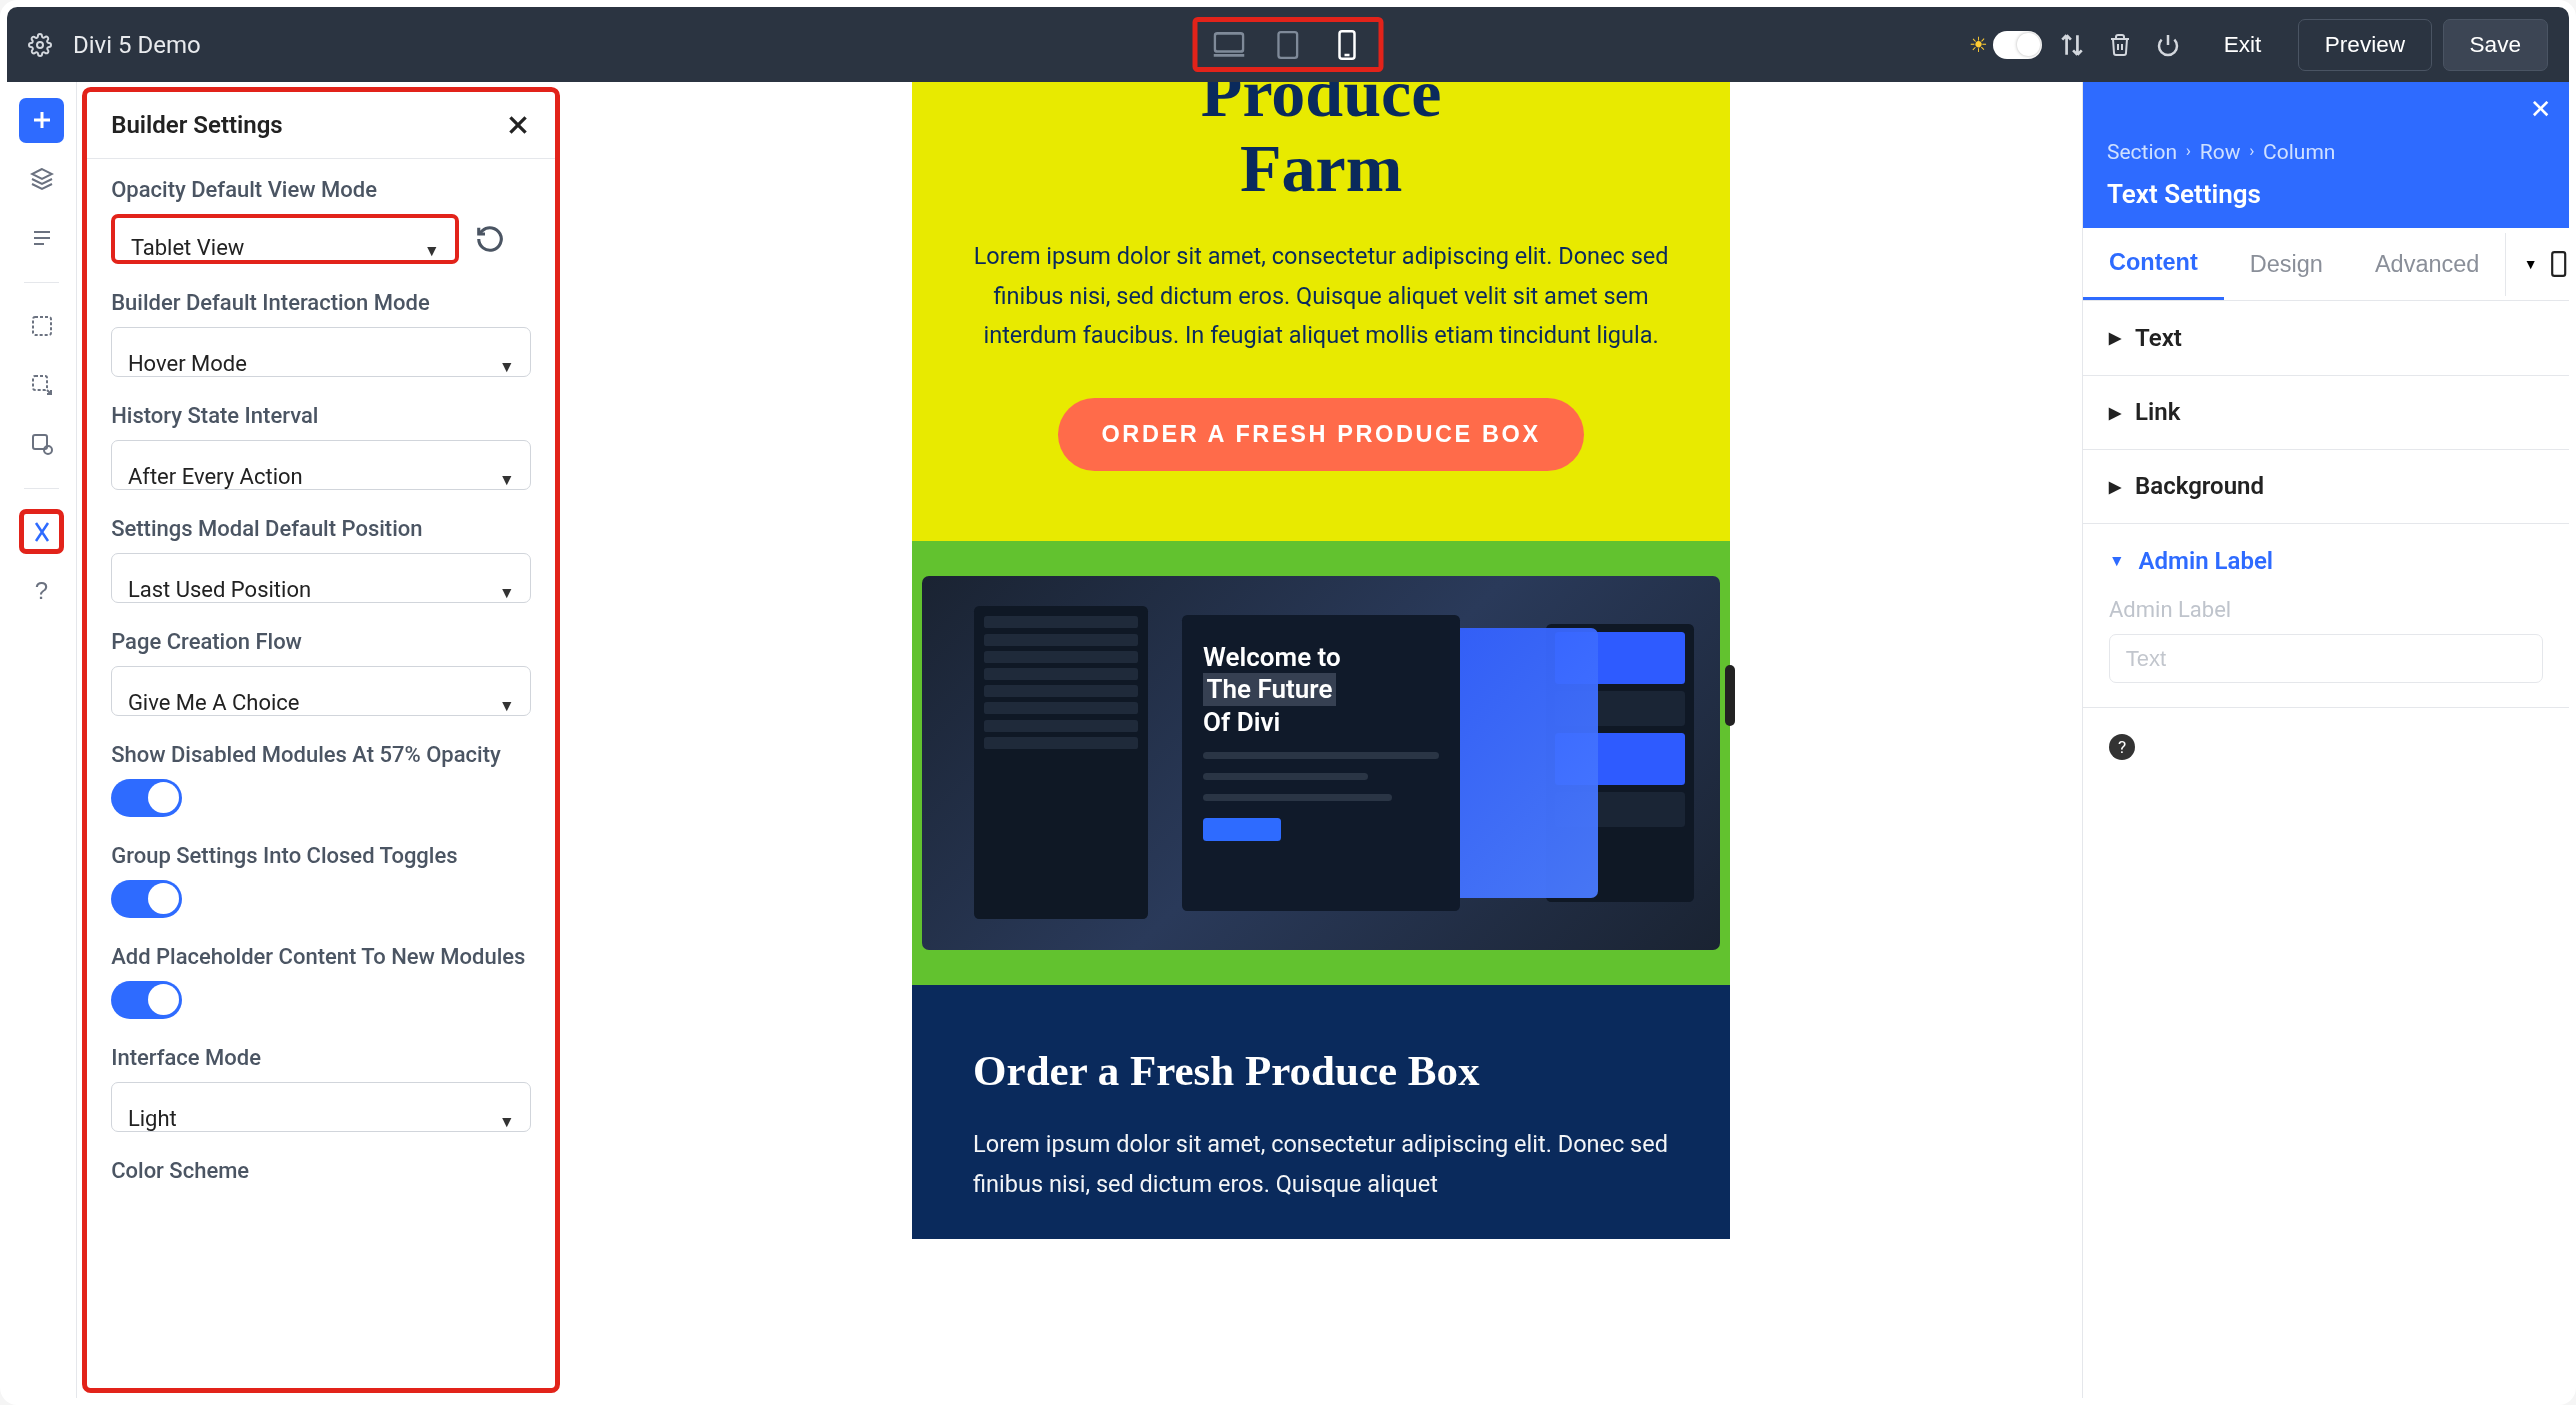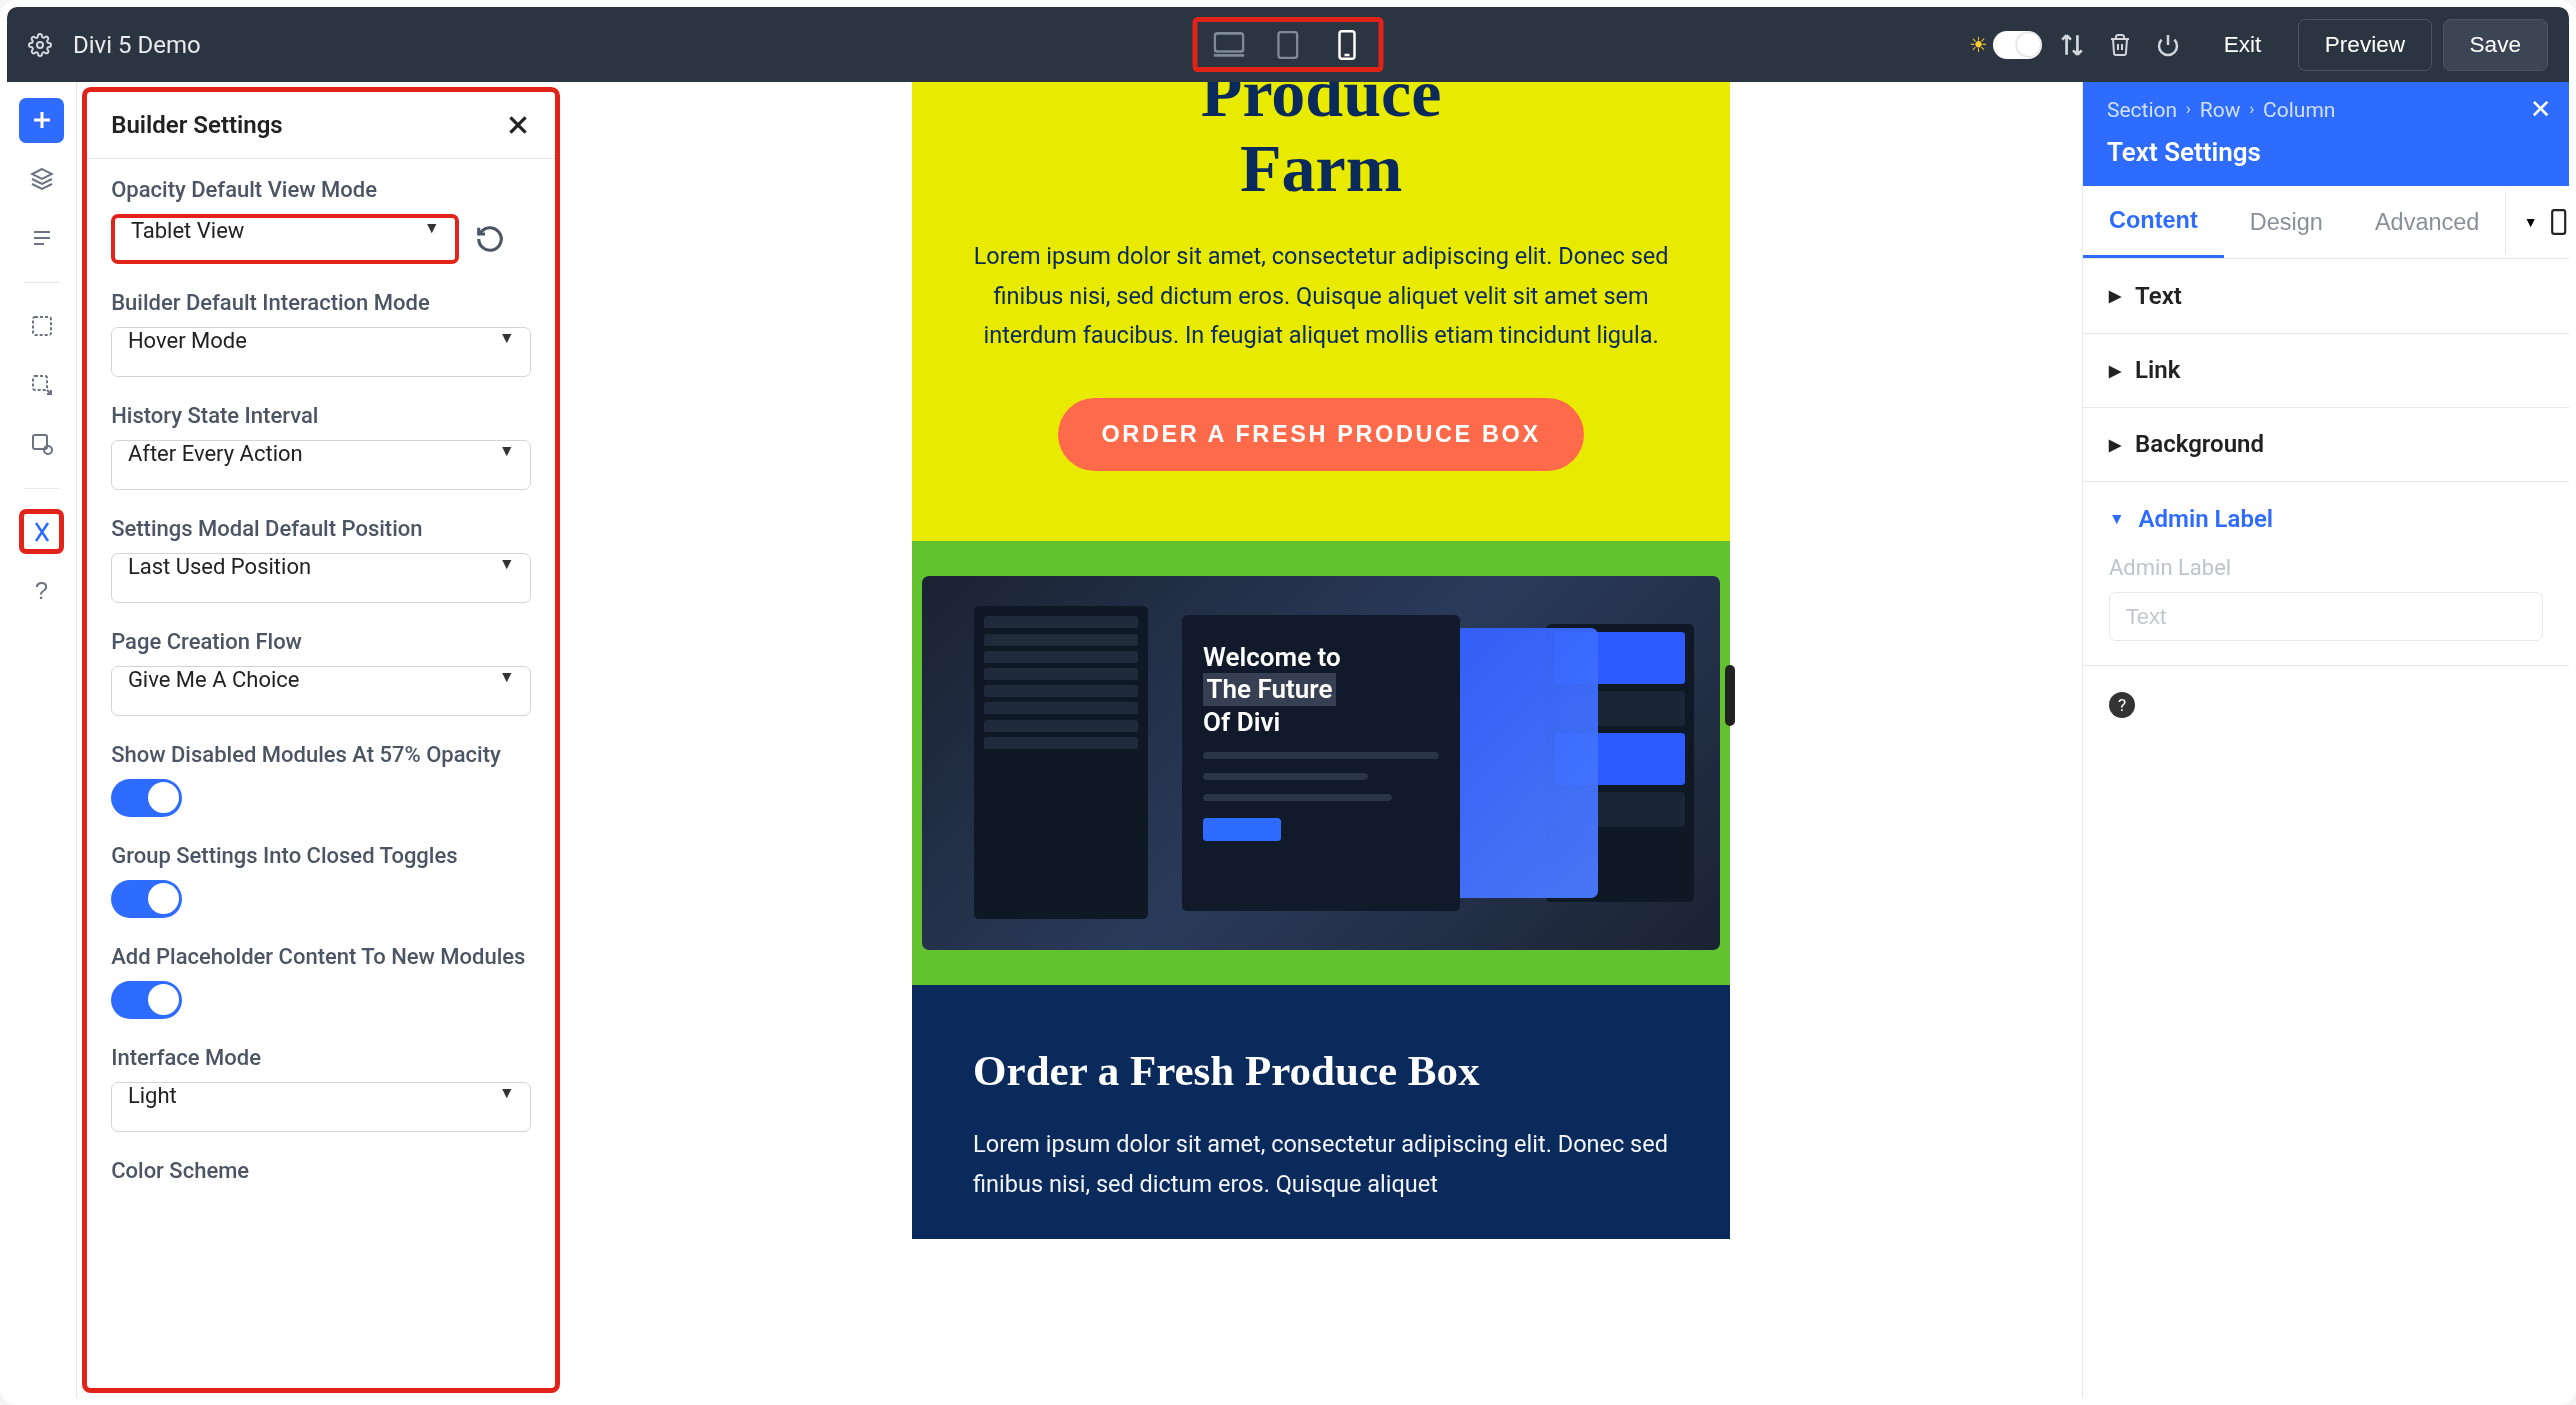--- a/index.html
+++ b/index.html
@@ -36,21 +36,21 @@
 
 
 .panel { width: 478px; background: #fff; border: 5.2px solid #e2231a; border-radius: 8.7px; margin: 5.2px 0 5.2px 5.2px; display: flex; flex-direction: column; overflow: hidden; }
 .panel-head { display: flex; align-items: center; justify-content: space-between; padding: 19px 24px; border-bottom: 0.9px solid #e5e7eb; }
 .panel-title { font-size: 24px; font-weight: 600; color: #222; }
 .close-x { width: 26px; height: 26px; cursor: pointer; }
 .panel-body { padding: 17.4px 24px; overflow-y: auto; flex: 1; }
 .field { margin-bottom: 26px; }
 .field-label { font-size: 22px; color: #4b5563; font-weight: 500; margin-bottom: 12px; display: block; }
 .select-row { display: flex; align-items: center; gap: 15.7px; }
-.select { flex: 1; height: 50px; border: 0.9px solid #d1d5db; border-radius: 7px; padding: 0 15.7px; display: flex; align-items: flex-start; justify-content: space-between; font-size: 22px; color: #222; cursor: pointer; background: #fff; }
+.select { flex: 1; height: 50px; border: 0.9px solid #d1d5db; border-radius: 7px; padding: 0 15.7px; display: flex; align-items: flex-end; justify-content: space-between; font-size: 22px; color: #222; cursor: pointer; background: #fff; }
 .select.hl { border: 4.3px solid #e2231a; }
 .caret { font-size: 15.7px; color: #333; }
 .reset-ic { width: 30px; height: 30px; color: #4b5563; cursor: pointer; }
 .toggle { width: 71px; height: 38px; background: #2e6bff; border-radius: 19px; position: relative; cursor: pointer; }
 .toggle .knob { width: 31px; height: 31px; background: #fff; border-radius: 50%; position: absolute; top: 3.5px; right: 3.5px; }
 
 
 .canvas-wrap { flex: 1; display: flex; justify-content: center; overflow: hidden; padding-top: 0; position: relative; }
 .canvas { width: 818px; background: #fff; position: relative; }
 .hero { background: #e8ea00; text-align: center; padding: 0 52px 70px; }
@@ -70,21 +70,21 @@
 .preview-right .blue { height:52px; background:#2e5bff; border-radius:3.5px; }
 .preview-right .dark { height:35px; background:#1a2535; border-radius:3.5px; }
 .dark-band { background: #0a2a5c; color: #fff; padding: 61px 61px 35px; }
 .dark-title { font-family: Georgia, serif; font-size: 43px; font-weight: 700; margin-bottom: 30px; }
 .dark-text { font-size: 23.5px; line-height: 1.7; opacity: .95; }
 .scroll-dot { position:absolute; right:-5.2px; top:583px; width:10.4px; height:61px; background:#222; border-radius:5.2px; }
 
 
 .rightpanel { width: 487px; background: #fff; border-left: 0.9px solid #e5e7eb; display: flex; flex-direction: column; }
 .rp-head { background: #2e6bff; color: #fff; padding: 15.7px 24px 0; position: relative; }
-.breadcrumb { font-size: 21px; color: #cfe0ff; display: flex; align-items: flex-start; gap: 8.7px; margin-bottom: 15.7px; }
+.breadcrumb { font-size: 21px; color: #cfe0ff; display: flex; align-items: flex-start; gap: 8.7px; margin-bottom: 15.7px; margin-top: 42px; }
 .breadcrumb .chev { font-size: 17.4px; }
 .rp-close { position: absolute; top: 12px; right: 17.4px; color: #fff; font-size: 26px; cursor: pointer; }
 .rp-title { font-size: 26px; font-weight: 600; padding-bottom: 19px; }
 .tabs { display: flex; background: #fff; border-bottom: 0.9px solid #e5e7eb; align-items: center; }
 .tab { padding: 21px 26px; font-size: 23.5px; color: #8a8f99; cursor: pointer; border: none; background: none; }
 .tab.active { color: #2e6bff; border-bottom: 3.5px solid #2e6bff; font-weight: 600; }
 .tab-extra { margin-left: auto; display: flex; align-items: center; padding: 0 17.4px; gap: 12px; border-left:0.9px solid #e5e7eb; height:63px; }
 .accordion { border-bottom: 0.9px solid #e5e7eb; }
 .acc-head { padding: 22.6px 26px; display: flex; align-items: center; gap: 14px; font-size: 24px; font-weight: 600; color: #222; cursor: pointer; }
 .acc-head .tri { font-size: 15.7px; }

